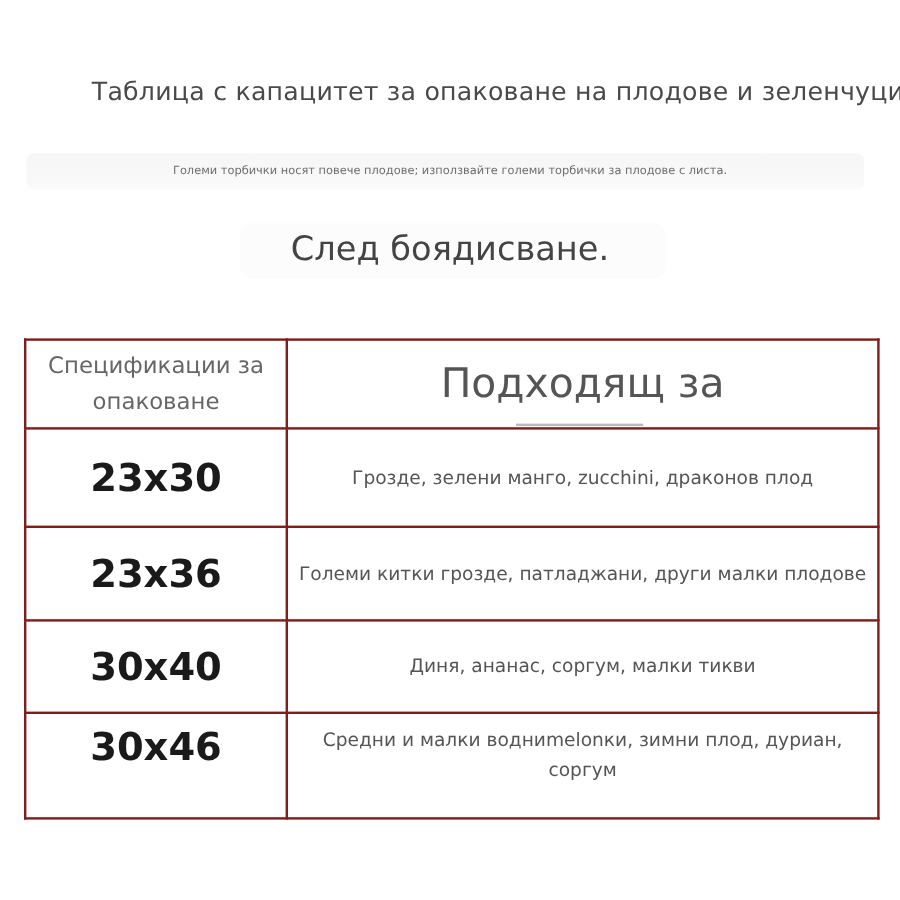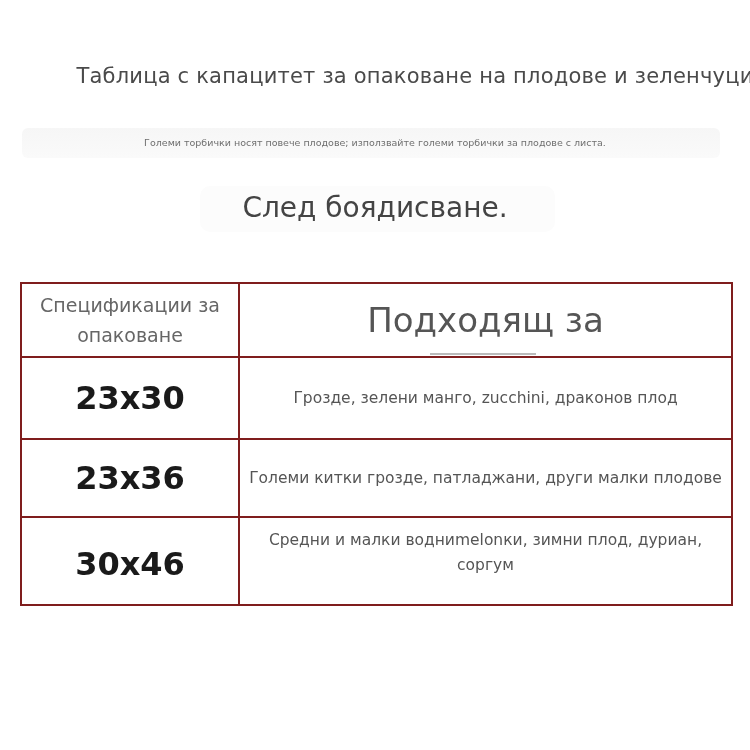--- a/index.html
+++ b/index.html
@@ -49,18 +49,22 @@
     </td>
   </tr>
   <tr class="r1">
     <td class="col1 size">23x30</td>
     <td class="desc">Грозде, зелени манго, zucchini, драконов плод</td>
   </tr>
   <tr class="r2">
     <td class="col1 size">23x36</td>
     <td class="desc">Големи китки грозде, патладжани, други малки плодове</td>
   </tr>
+  <tr class="r3">
+    <td class="col1 size">30x40</td>
+    <td class="desc">Диня, ананас, соргум, малки тикви</td>
+  </tr>
   <tr class="r4">
-    <td class="col1 size" style="vertical-align:top;padding-top:27px;border-radius:21px;">30x46</td>
+    <td class="col1 size" style="vertical-align:top;padding-top:8px;border-radius:21px;">30x46</td>
     <td class="desc" style="vertical-align:top;padding-top:10px;">Средни и малки водниmelonки, зимни плод, дуриан, соргум</td>
   </tr>
 </tbody>
   </table>
 
 </body></html>

